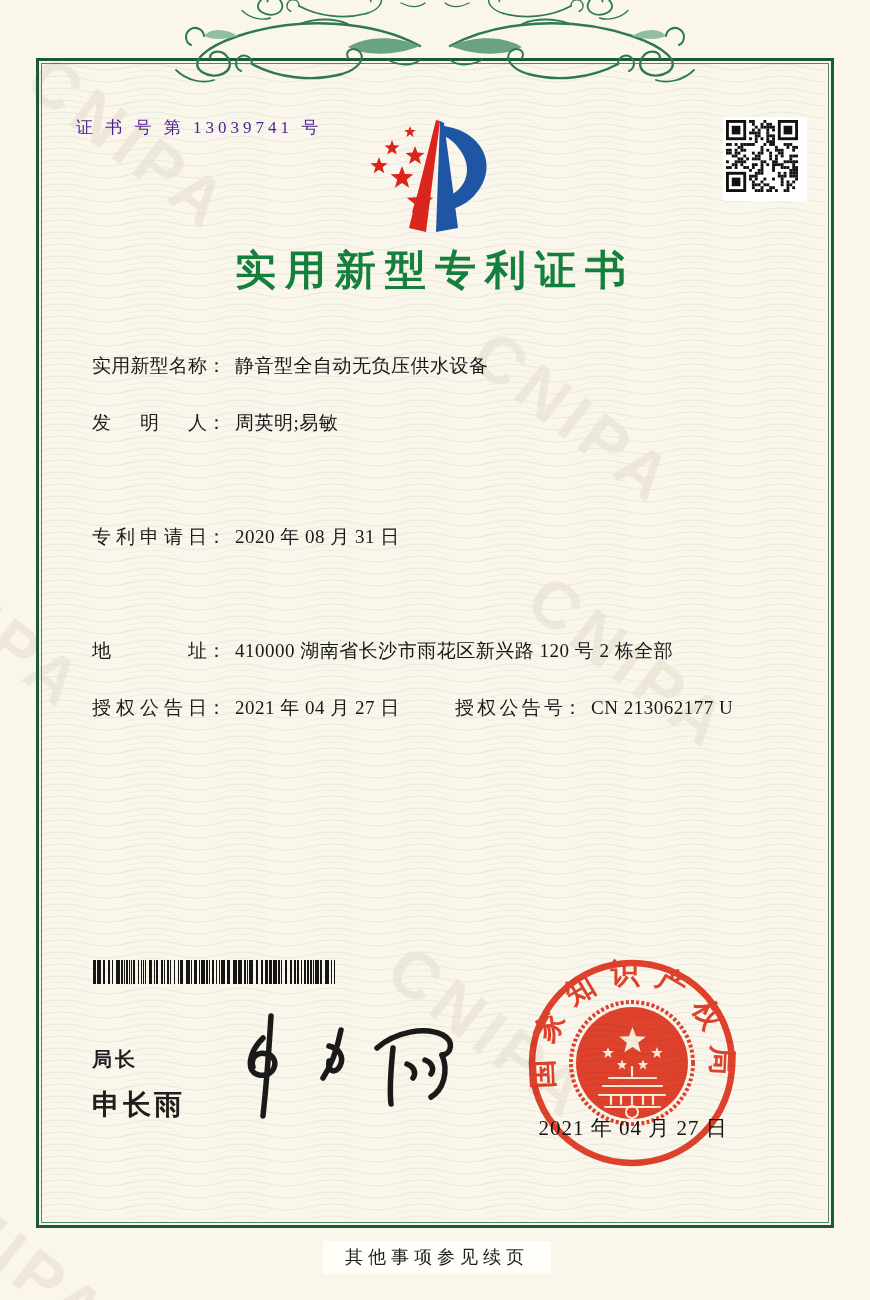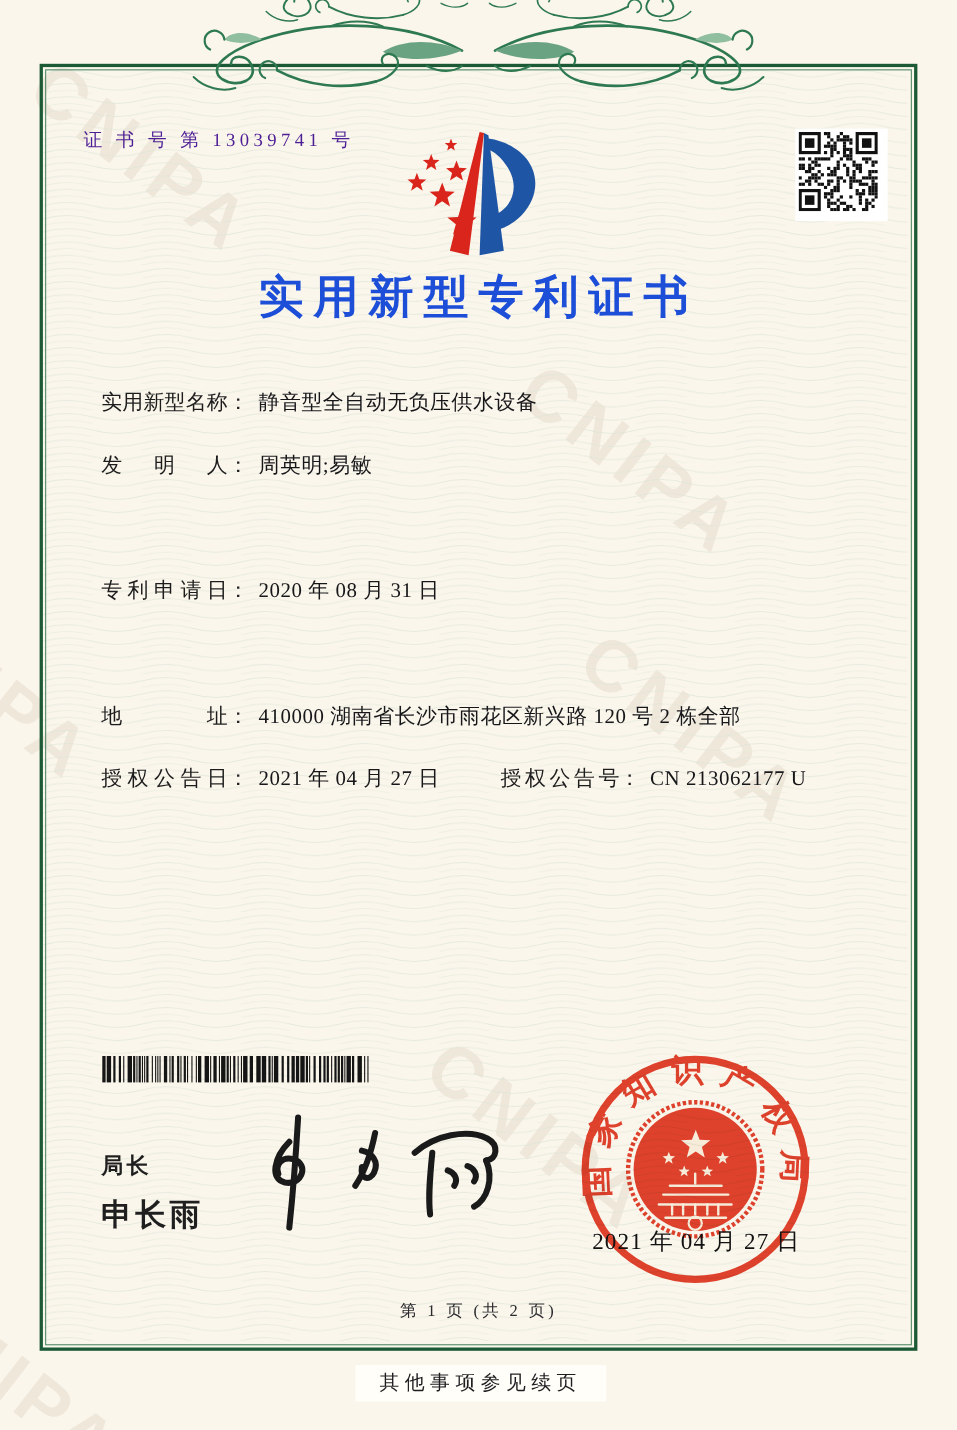--- a/index.html
+++ b/index.html
@@ -26,21 +26,21 @@
   }
   .waves{position:absolute;left:39px;top:61px;opacity:.75;}
   
   .cert-no{
     position:absolute;left:76px;top:116px;font-size:17px;letter-spacing:4px;color:#4c1d95;
   }
   .logo{position:absolute;left:352px;top:106px;width:170px;height:135px;}
   .qr{position:absolute;left:723px;top:117px;width:78px;height:78px;background:#fff;padding:3px;}
   .title{
     position:absolute;left:0;right:0;top:243px;text-align:center;
-    font-size:41px;font-weight:bold;letter-spacing:9px;color:#1d4ed8;
+    font-size:41px;font-weight:bold;letter-spacing:9px;color:#15803d;
   }
   
   .frow{position:absolute;left:92px;height:30px;font-size:19px;white-space:nowrap;}
   .flabel{
     display:inline-block;width:115px;text-align:justify;text-align-last:justify;
     vertical-align:top;color:#1c1c1c;
   }
   .fcolon{display:inline-block;}
   .fvalue{margin-left:9px;letter-spacing:0.5px;color:#17171a;}
   .fpair2{position:absolute;left:363px;top:0;white-space:nowrap;}
@@ -483,17 +483,16 @@
         <path d="M78,131 h59"></path>
         <path d="M74,140 h66"></path>
         <path d="M86,140 v9 M96,140 v9 M107,140 v9 M118,140 v9 M128,140 v9"></path>
         <path d="M80,152 h55"></path>
       </g>
       <circle cx="107" cy="157" r="6" fill="none" stroke="#fbf4ea" stroke-width="2"></circle>
     </g>
   </svg>
   <div class="seal-date">2021 年 04 月 27 日</div>
 
-  <div class="page-number">第 1 页 (共 2 页)</div>
 
   <div class="footer-note-box">其他事项参见续页</div>
 
 </div>
 
 </body></html>

